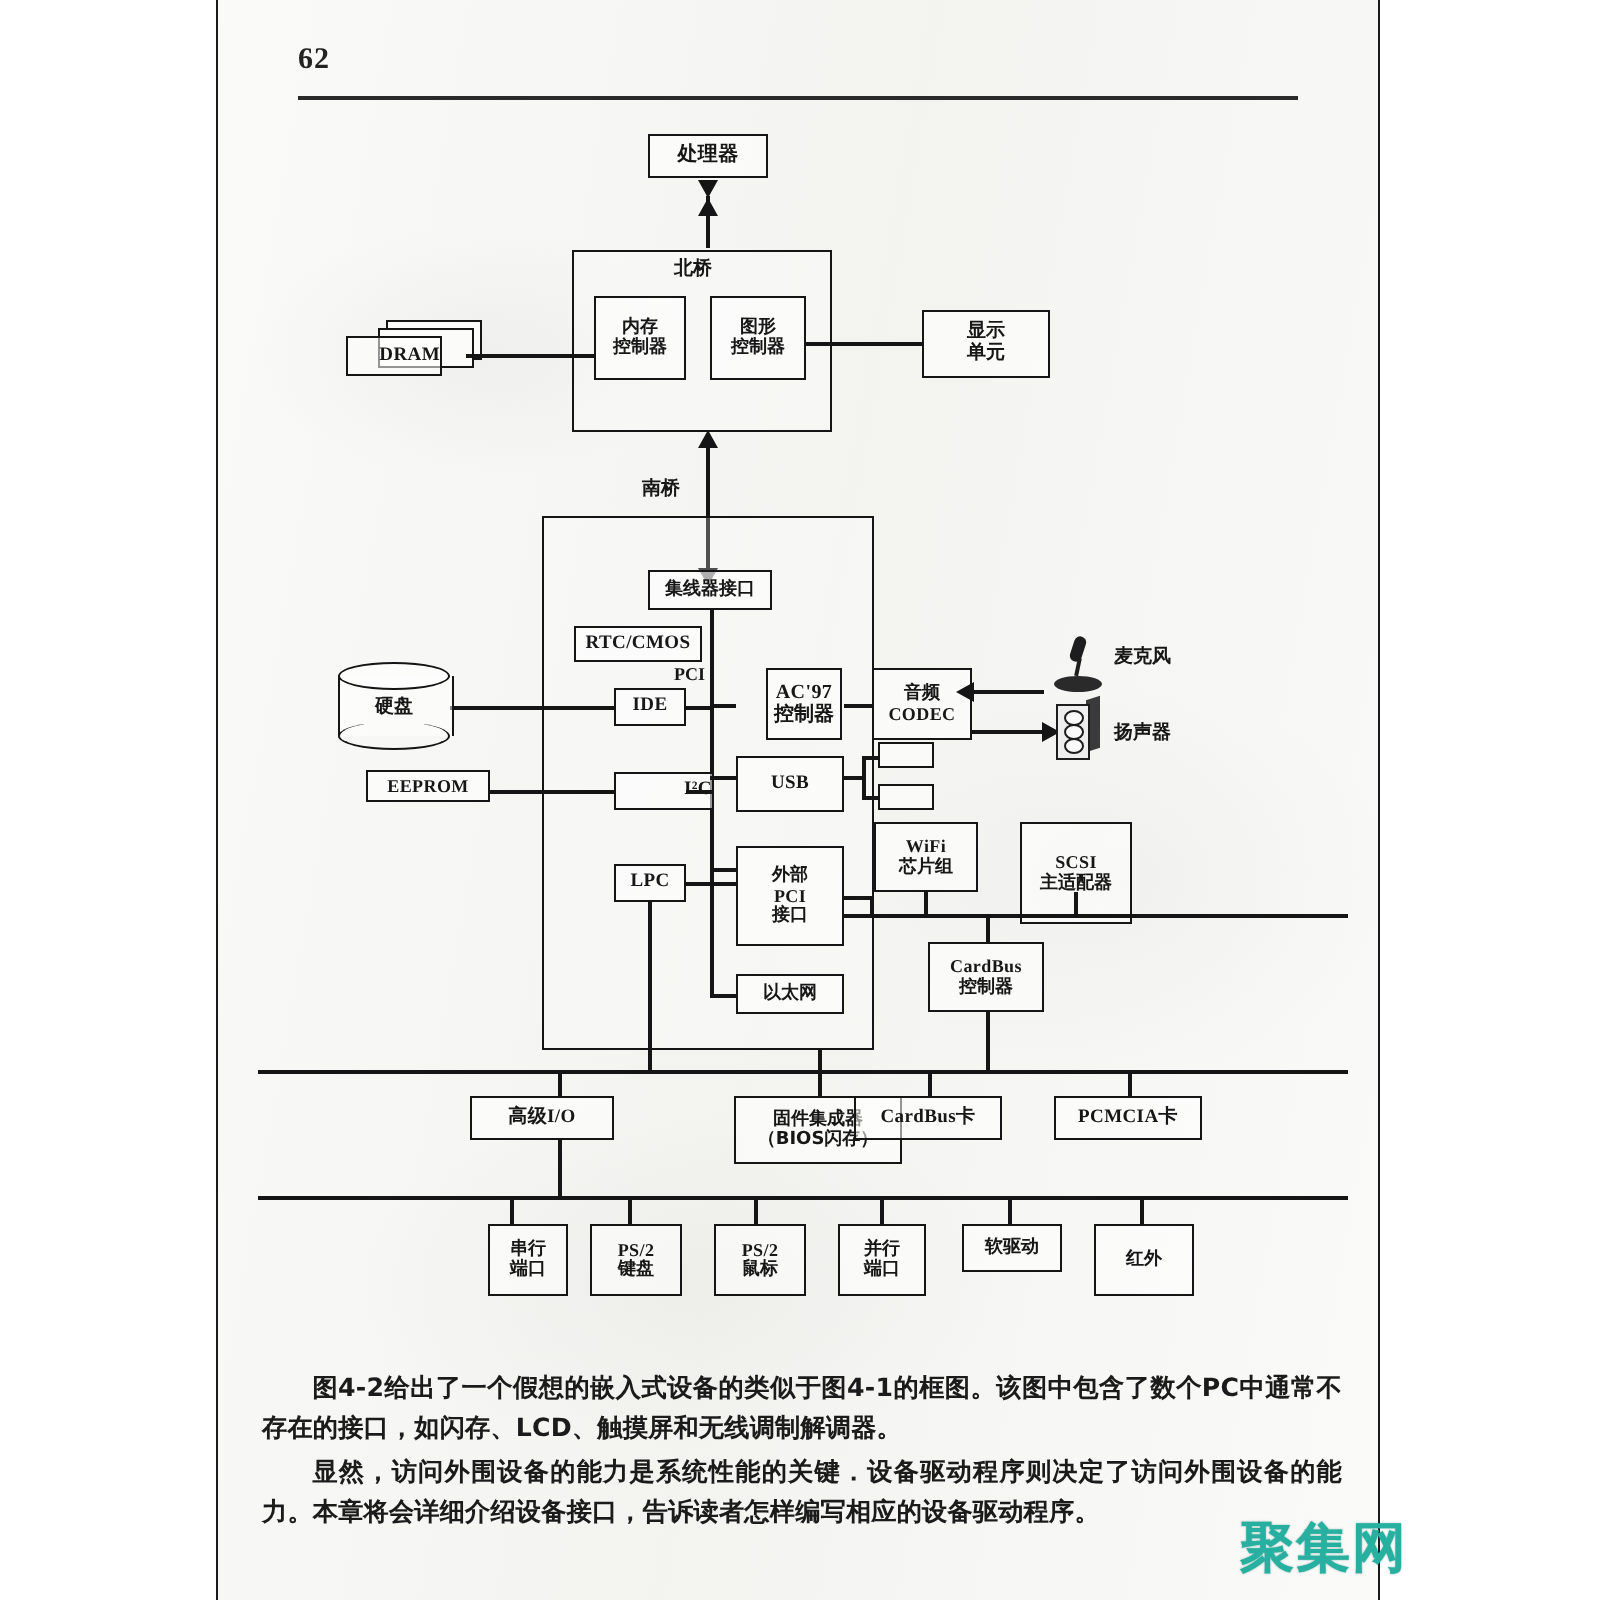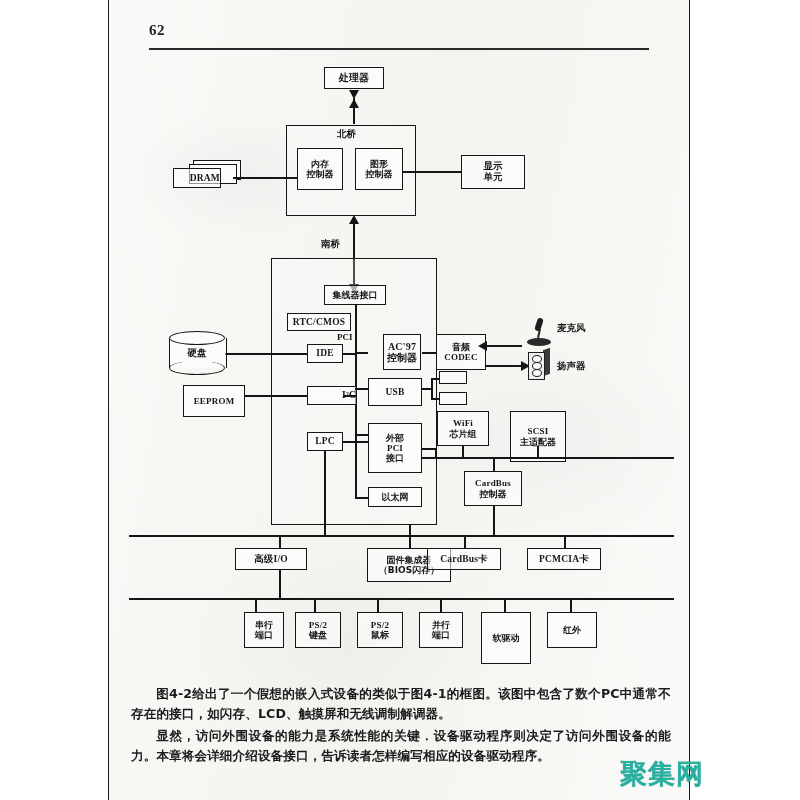--- a/index.html
+++ b/index.html
@@ -240,21 +240,21 @@
       <div class="cap">
           <span class="cjk">硬盘</span>
         </div>
     </div>
 
     <div class="bx lat" style="left:198px;top:386px;width:50px;height:19px;font-size:9.5px;align-items:flex-end;">
       <span class="lat">I²C</span>
     </div>
     <div class="ln lnh" style="left:234px;top:395px;width:13px;"></div>
     <div class="ln lnh" style="left:136px;top:395px;width:62px;"></div>
-    <div class="bx lat" style="left:74px;top:385px;width:62px;height:32px;font-size:9px;">
+    <div class="bx lat" style="left:74px;top:385px;width:62px;height:16px;font-size:9px;">
       <span class="lat">EEPROM</span>
     </div>
 
     <div class="bx lat" style="left:198px;top:432px;width:36px;height:19px;font-size:9.5px;">
       <span class="lat">LPC</span>
     </div>
     <div class="ln lnh" style="left:234px;top:441px;width:13px;"></div>
     <div class="ln lnv" style="left:215px;top:451px;height:84px;"></div>
 
     <div class="bx" style="left:259px;top:334px;width:38px;height:36px;font-size:10px;margin-left:15px;">
@@ -377,21 +377,21 @@
       <span class="cjk">鼠标</span>
     </div>
 
     <div class="ln lnv" style="left:331px;top:598px;height:14px;"></div>
     <div class="bx" style="left:310px;top:612px;width:44px;height:36px;font-size:9px;">
       <span class="cjk">并行</span>
       <span class="cjk">端口</span>
     </div>
 
     <div class="ln lnv" style="left:395px;top:598px;height:14px;"></div>
-    <div class="bx" style="left:372px;top:612px;width:50px;height:52px;font-size:9px;">
+    <div class="bx" style="left:372px;top:612px;width:50px;height:24px;font-size:9px;">
       <span class="cjk">软驱动</span>
     </div>
 
     <div class="ln lnv" style="left:461px;top:598px;height:14px;"></div>
     <div class="bx" style="left:438px;top:612px;width:50px;height:36px;font-size:9px;">
       <span class="cjk">红外</span>
     </div>
 
   </div>
 

